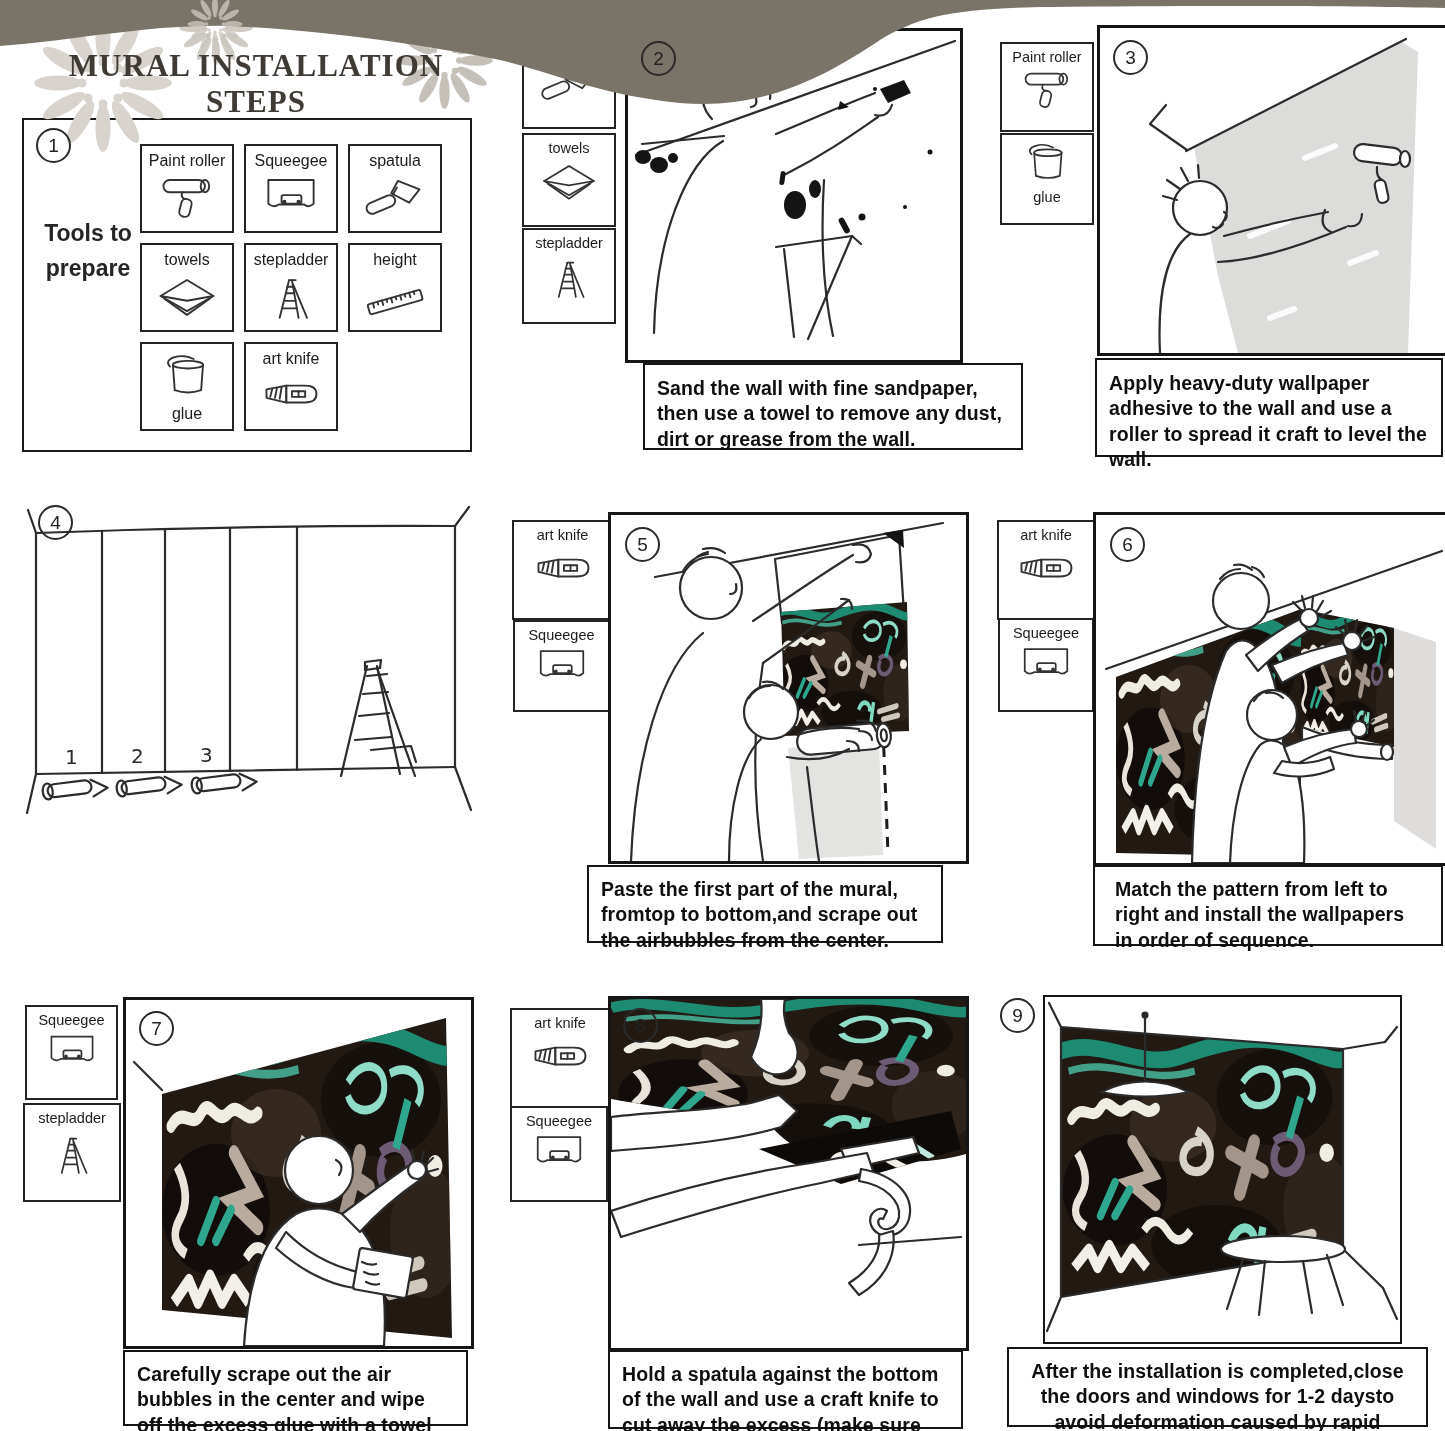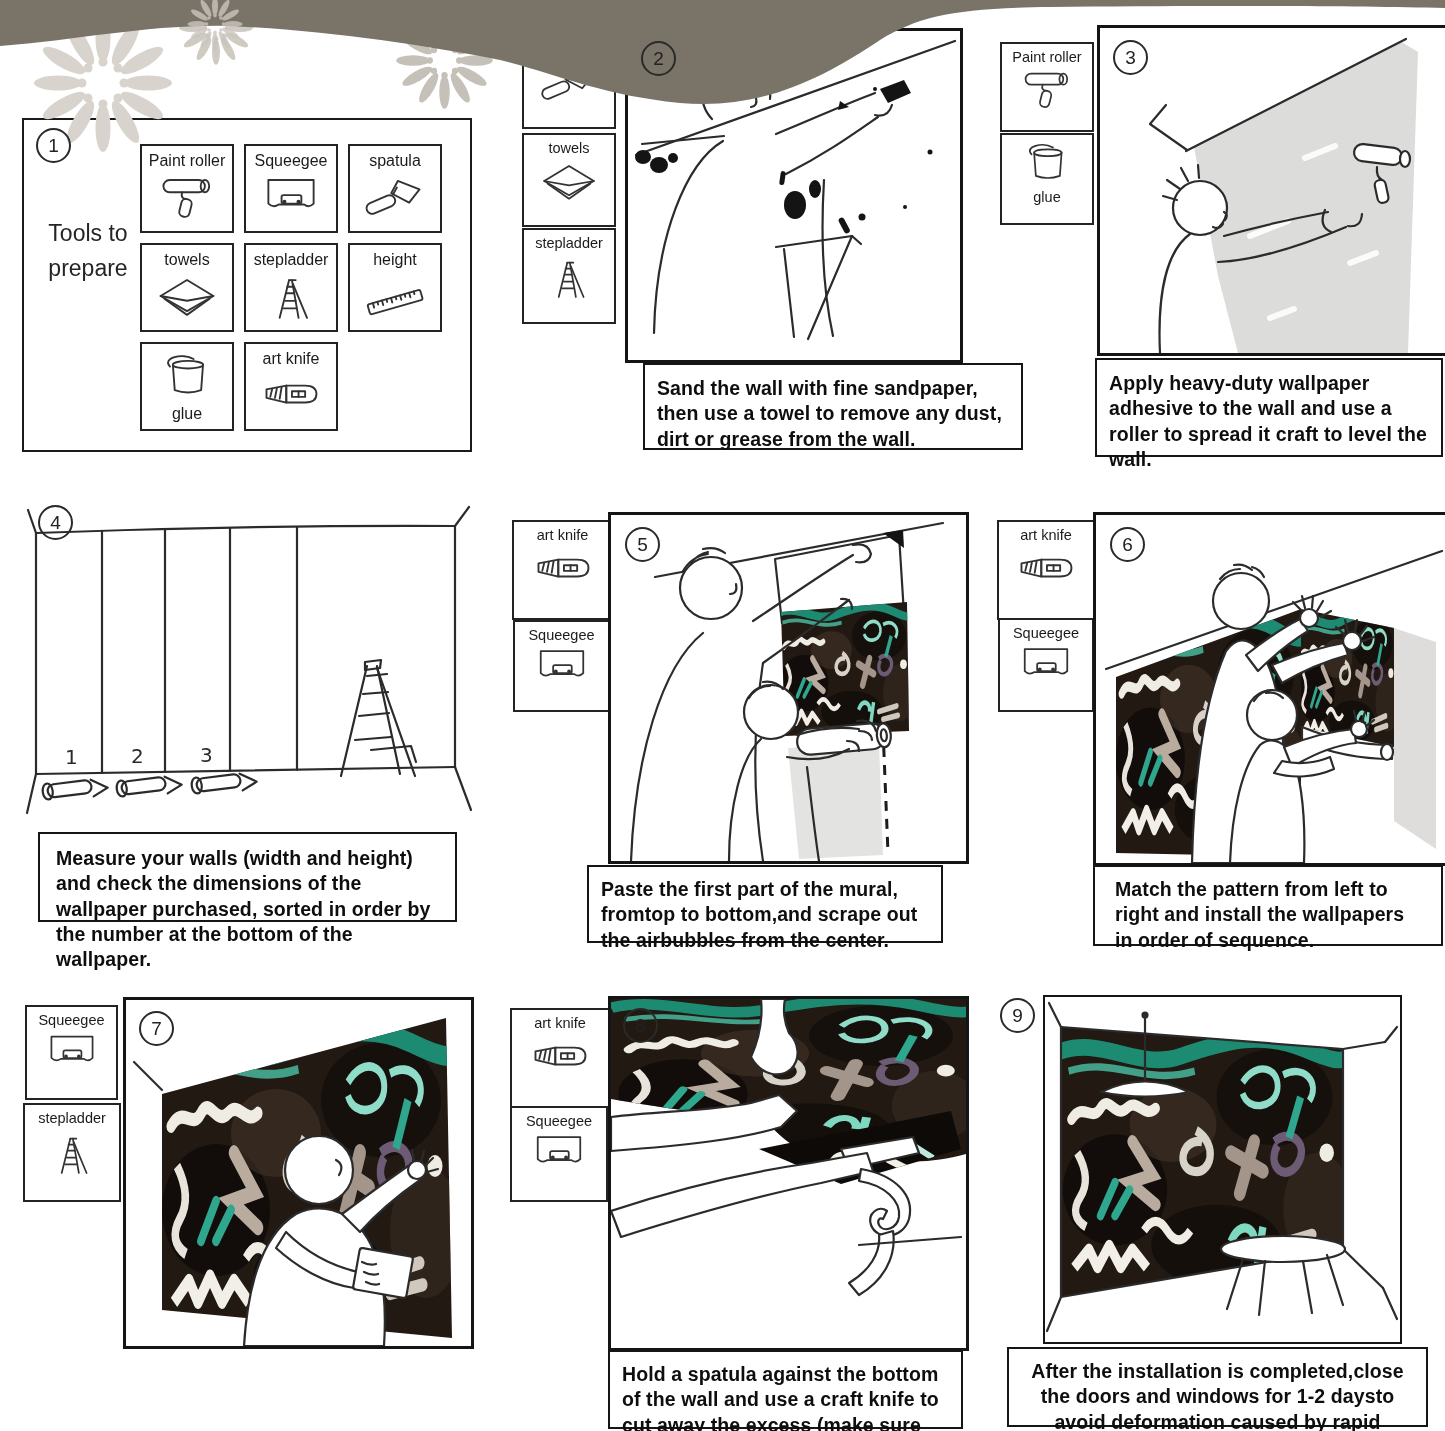--- a/index.html
+++ b/index.html
@@ -23,21 +23,21 @@
   .chip .lbl{font-size:14.5px;color:#1b1b1b;white-space:nowrap}
   .t1box{border:2px solid #232323;background:#fff;display:flex;flex-direction:column;
          align-items:center;padding:6px 2px 2px;gap:1px}
   .t1box.rev{flex-direction:column-reverse;padding:2px 2px 6px}
   .t1box .lbl{font-size:16px;color:#1b1b1b;white-space:nowrap}
   .step1{position:absolute;left:22px;top:118px;width:446px;height:330px;
          border:2.5px solid #1a1a1a;background:#fff}
   .tools-grid{position:absolute;left:116px;top:24px;display:grid;
               grid-template-columns:repeat(3,94px);grid-auto-rows:89px;gap:10px}
   .tools-title{position:absolute;left:14px;top:96px;width:100px;text-align:center;
-               font-size:23px;font-weight:400;color:#252525;line-height:1.5}
+               font-size:23px;font-weight:700;color:#252525;line-height:1.5}
   .sk{stroke:#2b2b2b;stroke-width:2.2;fill:none;stroke-linecap:round;stroke-linejoin:round}
   .sk2{stroke:#2b2b2b;stroke-width:2.2;fill:#fff;stroke-linecap:round;stroke-linejoin:round}
   .hnum{font-family:"DejaVu Sans",sans-serif;font-size:20px;fill:#2a2a2a}
   .icon{stroke:#333;stroke-width:2;fill:none;stroke-linecap:round;stroke-linejoin:round}
 </style>
 </head>
 <body>
 
 <div class="page">
 
@@ -191,20 +191,21 @@
     <g fill="#d8d4cd">
       <use href="#fl" x="28" y="8" width="150" height="150"></use>
       <use href="#fl" x="176" y="-12" width="80" height="80" fill="#cfcbc3"></use>
       <use href="#fl" x="392" y="8" width="105" height="105" fill="#c5c0b8"></use>
     </g>
     <path fill="#7a7468" d="M0,0 H1445 V8 C1350,6 1200,5 1050,7 C960,8 920,15 880,40 C820,80 760,110 680,103 C600,95 560,75 500,60 C420,44 320,30 230,26 C150,24 80,40 0,46 Z"></path>
     <g fill="#cac5bd" opacity=".8">
       <use href="#fl" x="185" y="-6" width="60" height="60"></use>
     </g>
   </svg>
+  <div class="title">MURAL INSTALLATION STEPS</div>
 
   <section class="step1">
     <span class="cnum" style="left:12px;top:8px">1</span>
     <div class="tools-title">Tools to prepare</div>
     <div class="tools-grid">
       <div class="t1box">
         <span class="lbl">Paint roller</span>
         <svg width="66" height="52" viewBox="0 0 70 50">
             <use href="#i-roller"></use>
           </svg>
@@ -397,21 +398,20 @@
         <path d="M375,276 L352,168"></path>
       <path d="M340,164 l16,-2 l-1,8 l-15,2 z"></path>
       <path d="M330,242 l36,-3"></path>
         <path d="M334,218 l30,-3"></path>
         <path d="M338,196 l25,-2"></path>
         <path d="M342,178 l20,-2"></path>
       <path d="M352,170 L390,278"></path>
         <path d="M346,252 l40,-4 l5,16"></path>
     </g>
   </svg>
-  <div class="cap" style="left:38px;top:832px;width:419px;height:90px;box-sizing:border-box;padding:12px 16px">Measure your walls (width and height) and check the dimensions of the wallpaper purchased, sorted in order by the number at the bottom of the wallpaper.</div>
 
   <div class="chip" style="left:512px;top:520px;width:93px;height:88px">
     <span class="lbl">art knife</span>
     <svg width="66" height="50" viewBox="0 0 70 50">
         <use href="#i-knife"></use>
       </svg>
   </div>
   <div class="chip" style="left:513px;top:620px;width:89px;height:80px">
     <span class="lbl">Squeegee</span>
     <svg width="62" height="46" viewBox="0 0 70 50">
@@ -557,20 +557,21 @@
         <path class="sk2" d="M216,214 C240,196 262,180 282,166 L294,180 C274,194 252,212 234,232 Z"></path>
         <circle class="sk2" cx="291" cy="170" r="9"></circle>
         <path class="sk" d="M288,161 l-2,-11 M295,162 l3,-11 M299,166 l8,-8 M301,172 l11,-3"></path>
         <path class="sk2" d="M160,232 C180,252 206,266 232,272 L228,288 C200,284 172,268 150,248 Z"></path>
         <rect class="sk2" x="230" y="252" width="54" height="42" rx="3" transform="rotate(10 257 273)"></rect>
         <path class="sk" d="M236,262 q8,4 14,2 M238,272 q8,4 14,2 M240,282 q8,4 13,2"></path>
       </g>
     </svg>
     <span class="cnum" style="left:13px;top:11px">7</span>
   </div>
+  <div class="cap" style="left:123px;top:1350px;width:345px;height:76px;box-sizing:border-box;padding:10px 12px">Carefully scrape out the air bubbles in the center and wipe off the excess glue with a towel</div>
 
   <div class="chip" style="left:510px;top:1008px;width:92px;height:90px">
     <span class="lbl">art knife</span>
     <svg width="66" height="50" viewBox="0 0 70 50">
         <use href="#i-knife"></use>
       </svg>
   </div>
   <div class="chip" style="left:510px;top:1106px;width:90px;height:84px">
     <span class="lbl">Squeegee</span>
     <svg width="62" height="46" viewBox="0 0 70 50">

